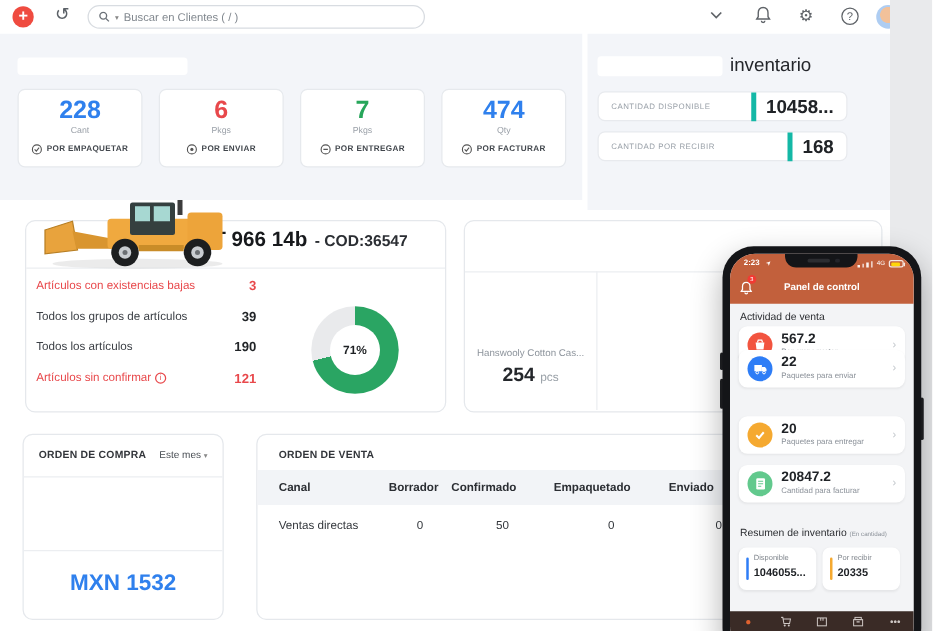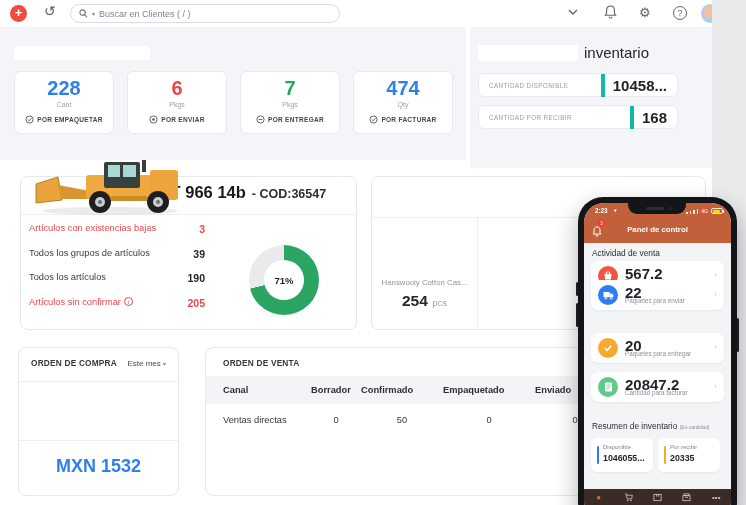--- a/index.html
+++ b/index.html
@@ -86,21 +86,21 @@
   .ph-4g { font-size:5px; color:#fff; margin-left:1px; }
   .batt { width:12px; height:6px; border:1px solid rgba(255,255,255,.85); border-radius:2px; position:relative; margin-left:1px; }
   .batt .fill { position:absolute; left:.5px; top:.5px; width:7px; height:3.5px; background:#ffd60a; border-radius:1px; }
   .batt .cap { position:absolute; right:-2px; top:1.2px; width:1.2px; height:2.5px; background:rgba(255,255,255,.85); border-radius:1px; }
   .ph-bell { position:absolute; left:8px; top:20px; }
   .ph-badge { position:absolute; left:6px; top:-3px; width:7px; height:7px; background:#f23a33; border-radius:50%; color:#fff; font-size:4.5px; text-align:center; line-height:7px; }
   .ph-title { position:absolute; left:0; top:22px; width:147px; text-align:center; font-size:7.8px; font-weight:bold; color:#fff; }
   .ph-section { position:absolute; left:8px; font-size:8.3px; color:#2b2d31; }
   .act-card { position:absolute; left:7px; width:133px; height:30px; background:#fff; border-radius:7px; box-shadow:0 1px 2px rgba(0,0,0,.06); }
   .act-icon { position:absolute; left:7px; top:5px; width:20px; height:20px; border-radius:50%; display:flex; align-items:center; justify-content:center; }
-  .act-val { position:absolute; left:34px; top:4px; font-size:15px; font-weight:bold; color:#1f2226; }
+  .act-val { position:absolute; left:34px; top:4px; font-size:11px; font-weight:bold; color:#1f2226; }
   .act-lbl { position:absolute; left:34px; top:17px; font-size:6.3px; color:#8b9199; }
   .act-chev { position:absolute; right:7px; top:9px; font-size:9px; color:#c2c7cc; }
   .sum-card { position:absolute; top:235px; width:62px; height:34px; background:#fff; border-radius:6px; box-shadow:0 1px 2px rgba(0,0,0,.06); }
   .sum-accent { position:absolute; left:6px; top:8px; width:2px; height:18px; border-radius:1px; }
   .sum-lbl { position:absolute; left:12px; top:6px; font-size:6px; color:#80868d; }
   .sum-val { position:absolute; left:12px; top:15px; font-size:8.8px; font-weight:bold; color:#1e2125; }
   .ph-navbar { position:absolute; left:0; top:286px; width:147px; height:34px; background:#3a2b26; display:flex; justify-content:space-around; padding-top:4px; }
   .nav-item { width:28px; text-align:center; }
   .nav-ico { height:10px; color:#cfc8c5; font-size:8px; line-height:10px; }
   .nav-lbl { font-size:4px; color:#b9b1ad; margin-top:1.5px; white-space:nowrap; overflow:hidden; }
@@ -209,21 +209,21 @@
       <div class="prod-row">
           <span class="lbl">Todos los grupos de artículos</span>
           <span class="val">39</span>
         </div>
       <div class="prod-row">
           <span class="lbl">Todos los artículos</span>
           <span class="val">190</span>
         </div>
       <div class="prod-row alert">
           <span class="lbl"><span>Artículos sin confirmar</span><i class="info-i">i</i></span>
-          <span class="val">205</span>
+          <span class="val">121</span>
         </div>
     </div>
     <div class="abs donut" style="left: 228px; top: 68px; background: conic-gradient(rgb(42, 165, 99) 0deg, rgb(42, 165, 99) 71%, rgb(233, 234, 236) 71%, rgb(233, 234, 236) 100%);">
       <div class="abs donut-hole">71%</div>
     </div>
   </div>
   <div class="abs cat-title-row">
     <span class="cat-name">CAT 966 14b</span>
     <span class="cat-code">- COD:36547</span>
   </div>

